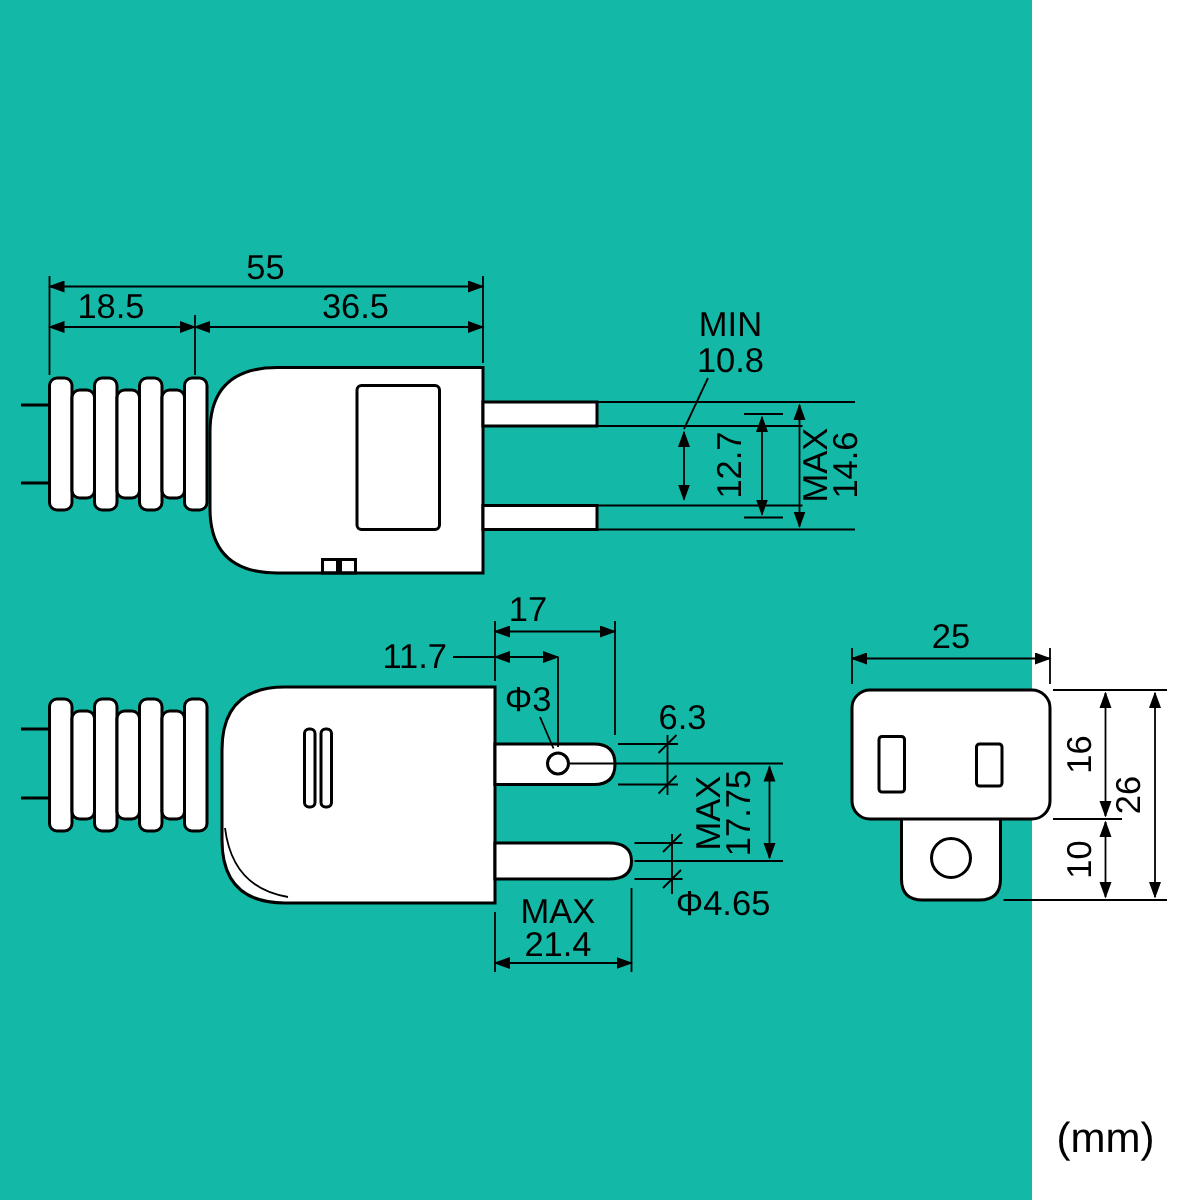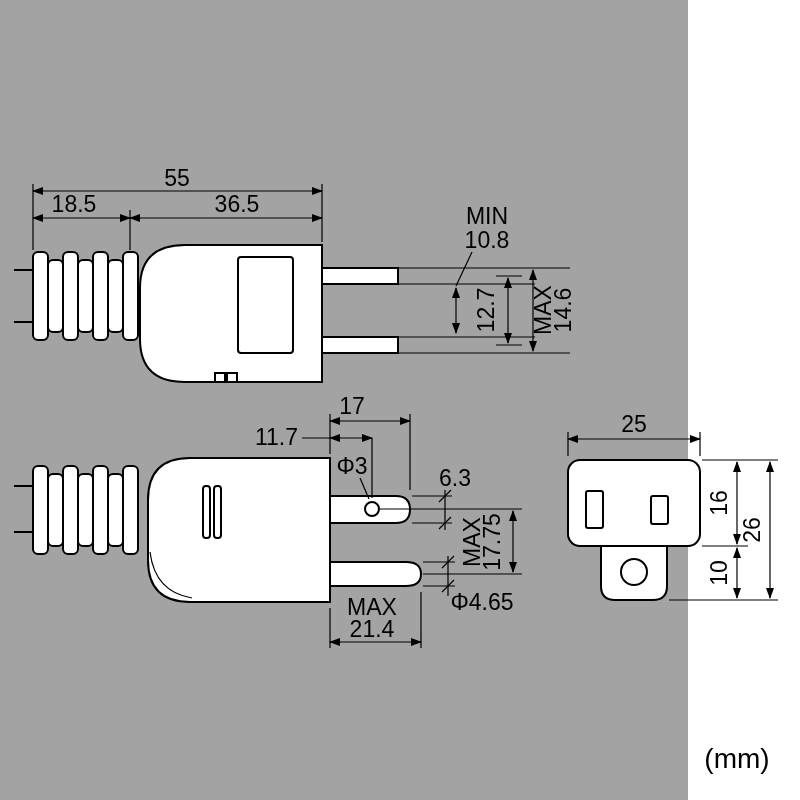--- a/index.html
+++ b/index.html
@@ -1,16 +1,16 @@
 <!DOCTYPE html>
 <html><head>
 <meta charset="utf-8">
 <style>
   html,body{margin:0;padding:0;background:#fff;}
-  #canvas{width:688px;height:800px;background:#a3a3a3;position:relative;font-family:"Liberation Sans",sans-serif;}
+  #canvas{width:688px;height:800px;background:#14b8a6;position:relative;font-family:"Liberation Sans",sans-serif;}
   svg{display:block;}
   .outline{fill:#fff;stroke:#000;stroke-width:2;}
   .outline-nf{fill:none;stroke:#000;stroke-width:2;}
   .thin{fill:none;stroke:#000;stroke-width:1.2;}
   .dim{fill:none;stroke:#000;stroke-width:1.2;}
   .dimtext{font-family:"Liberation Sans",sans-serif;font-size:23px;fill:#000;}
   .unittext{font-family:"Liberation Sans",sans-serif;font-size:28px;fill:#000;}
 </style>
 </head>
 <body>

